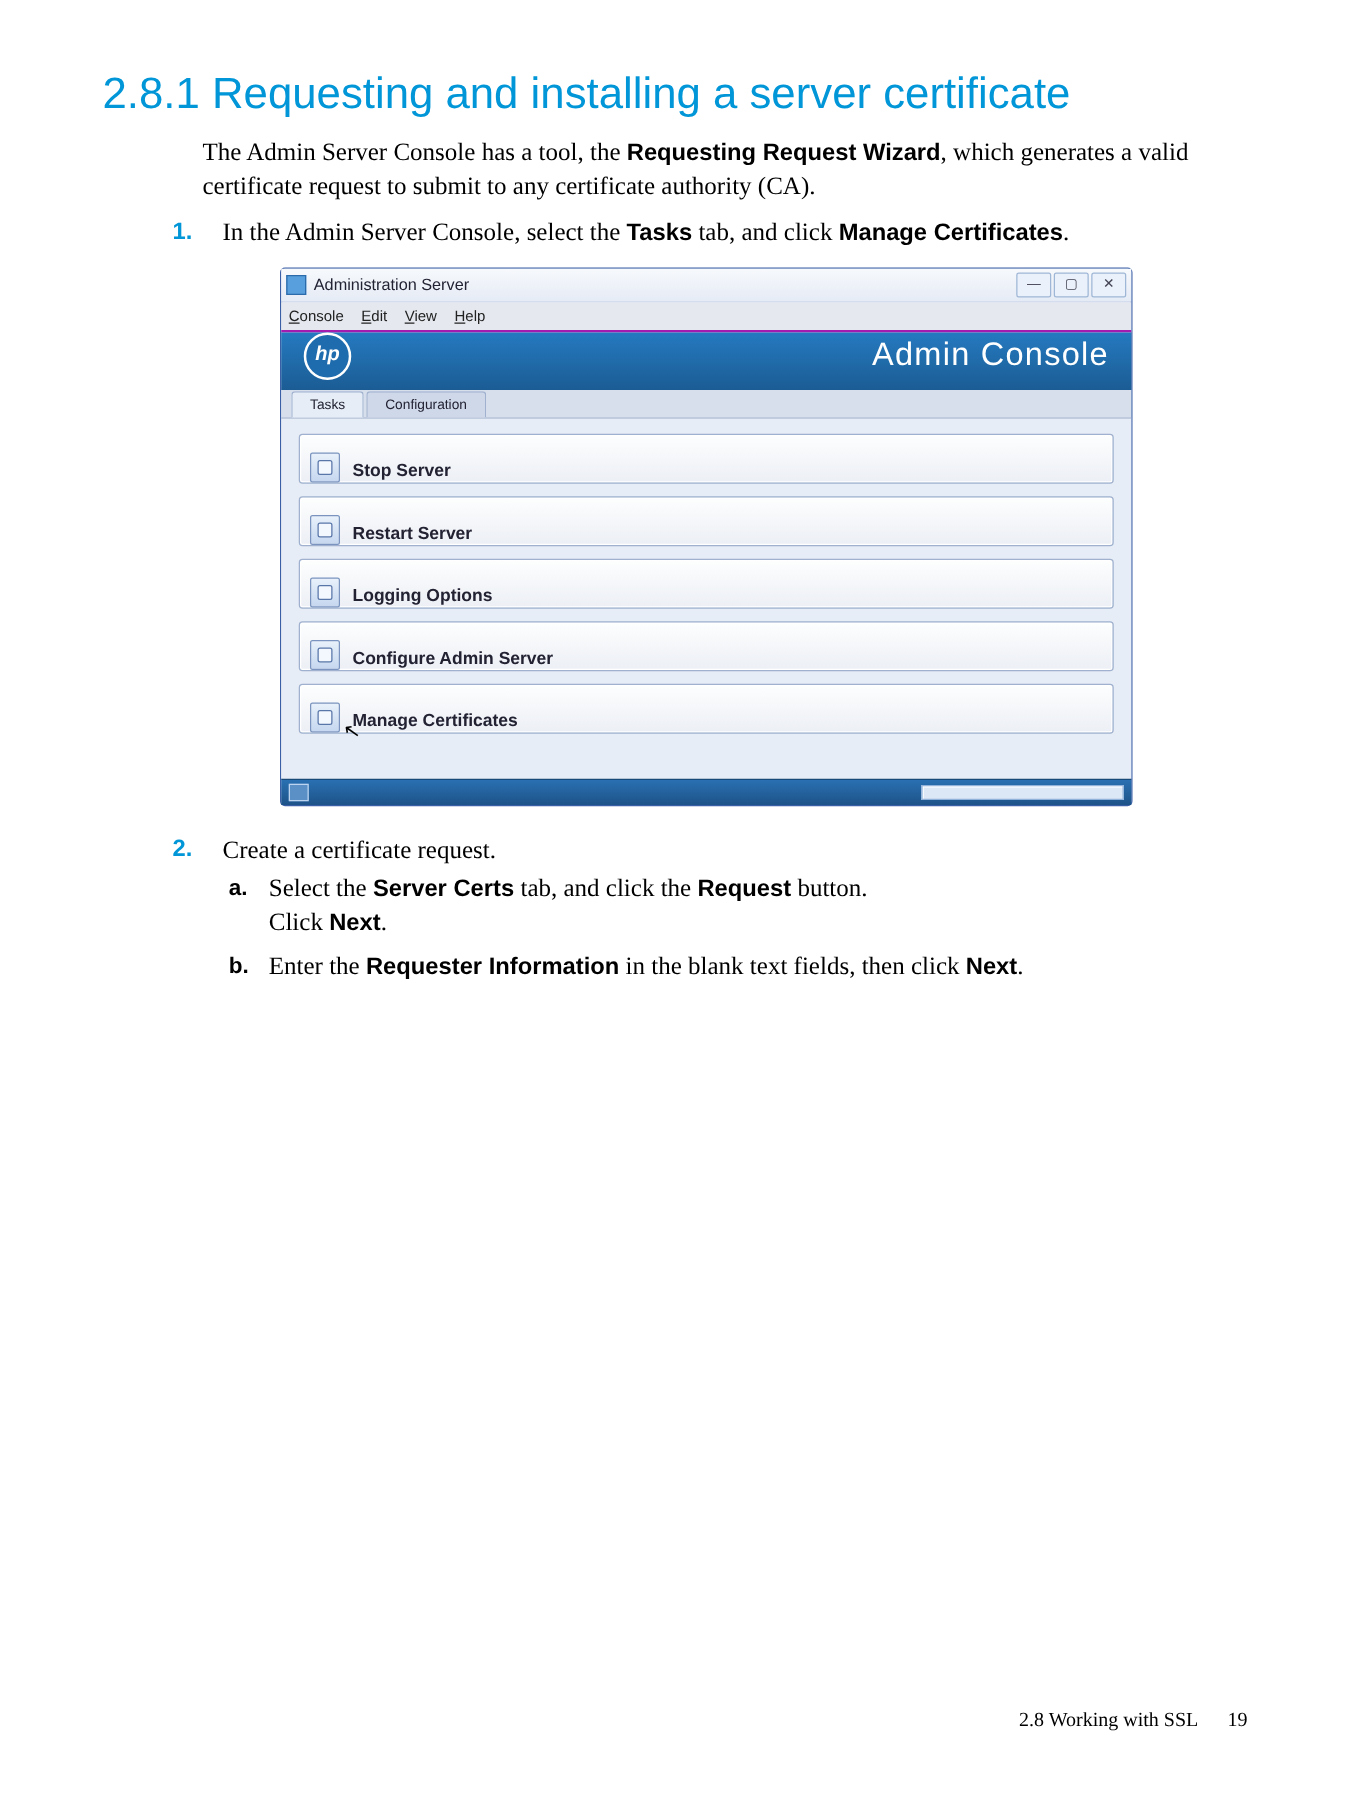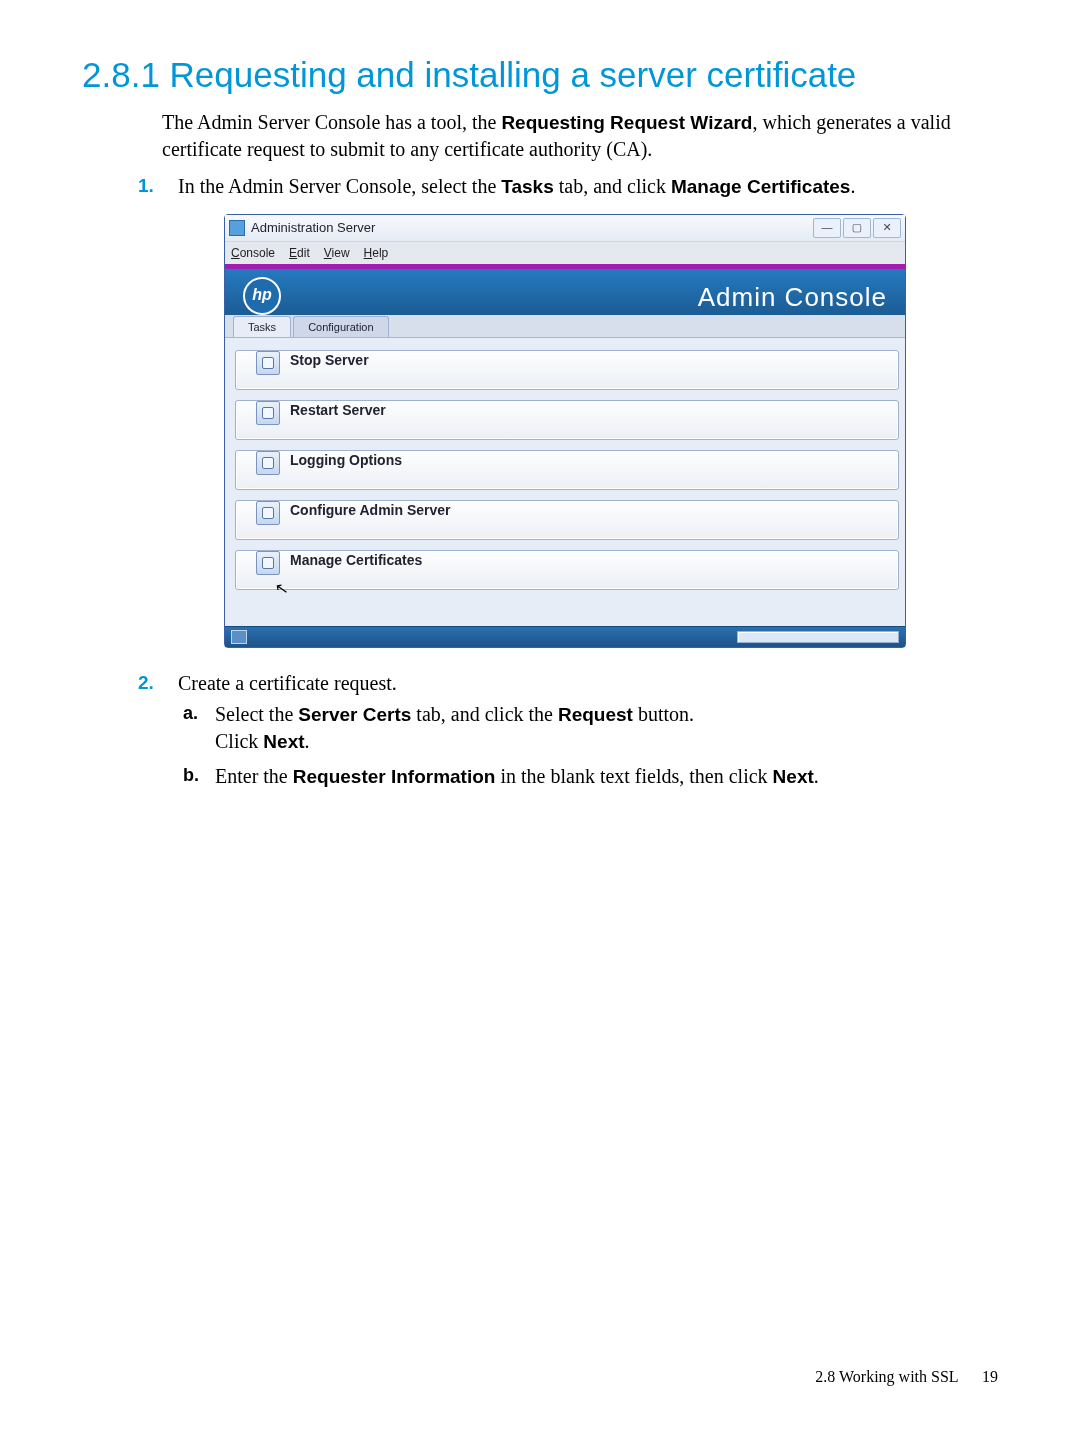--- a/index.html
+++ b/index.html
@@ -113,34 +113,34 @@
     background: #eaf1fb;
     font-size: 11px;
     line-height: 16px;
     text-align: center;
     color: #445;
     border-radius: 2px;
   }
   .menubar {
     height: 22px;
     background: #e5e9ef;
-    border-bottom: 5px solid #a21caf;
+    border-bottom: 2px solid #a21caf;
     font-size: 12px;
     color: #222;
     display: flex;
     align-items: center;
     padding: 0 6px;
   }
   .menu-item { margin-right: 14px; }
   .menu-item .u { text-decoration: underline; }
   .banner {
     height: 46px;
     background: linear-gradient(#257ac0,#1b5c94);
     display: flex;
-    align-items: flex-end;
+    align-items: flex-start;
     justify-content: space-between;
     padding: 0 18px;
   }
   .hp-logo {
     width: 34px; height: 34px;
     border-radius: 50%;
     border: 2px solid #ffffff;
     color: #fff;
     font-style: italic;
     font-weight: 700;
@@ -177,29 +177,29 @@
   .tab.active {
     background: #e7edf6;
   }
   .tasks-area {
     background: #e7edf6;
     min-height: 250px;
     padding: 12px 10px 26px 10px;
   }
   .task-btn {
     display: flex;
-    align-items: flex-start;
+    align-items: flex-end;
     width: 642px;
     height: 38px;
     margin: 0 auto 10px auto;
     background: linear-gradient(#fdfefe,#eceff5);
     border: 1px solid #9fb1ce;
     border-radius: 3px;
     box-shadow: inset 0 0 0 1px #ffffff;
-    padding-left: 20px;
+    padding-left: 8px;
     font-size: 14px;
     font-weight: 600;
     color: #223;
     font-family: Tahoma, Arial, sans-serif;
   }
   .task-icon {
     width: 22px; height: 22px;
     border: 1px solid #7a94bf;
     background: linear-gradient(#e8f1fb,#c6d7ef);
     margin-right: 10px;

